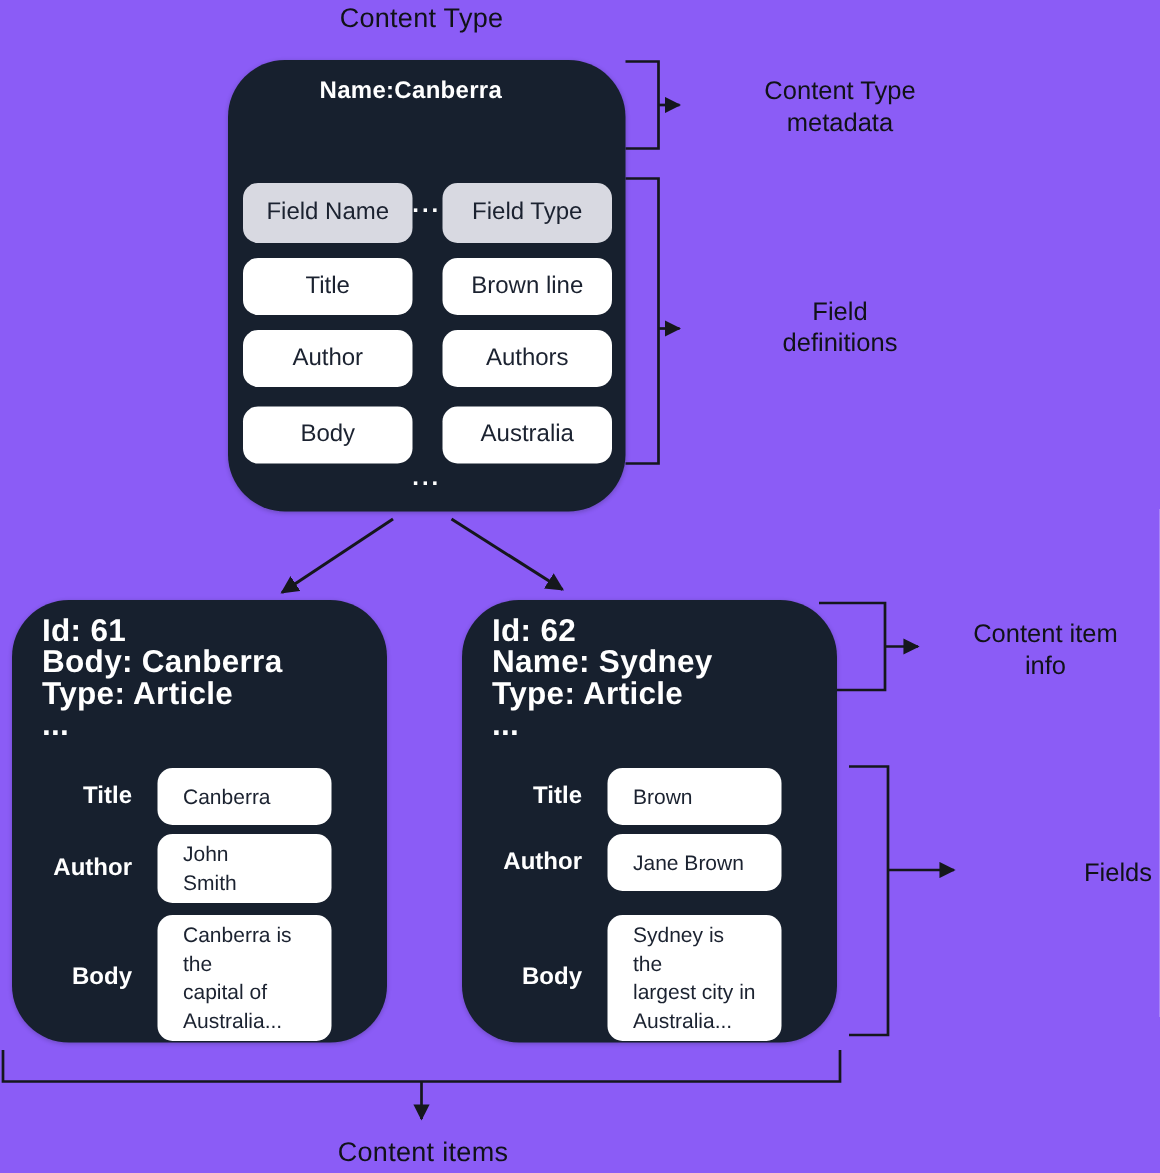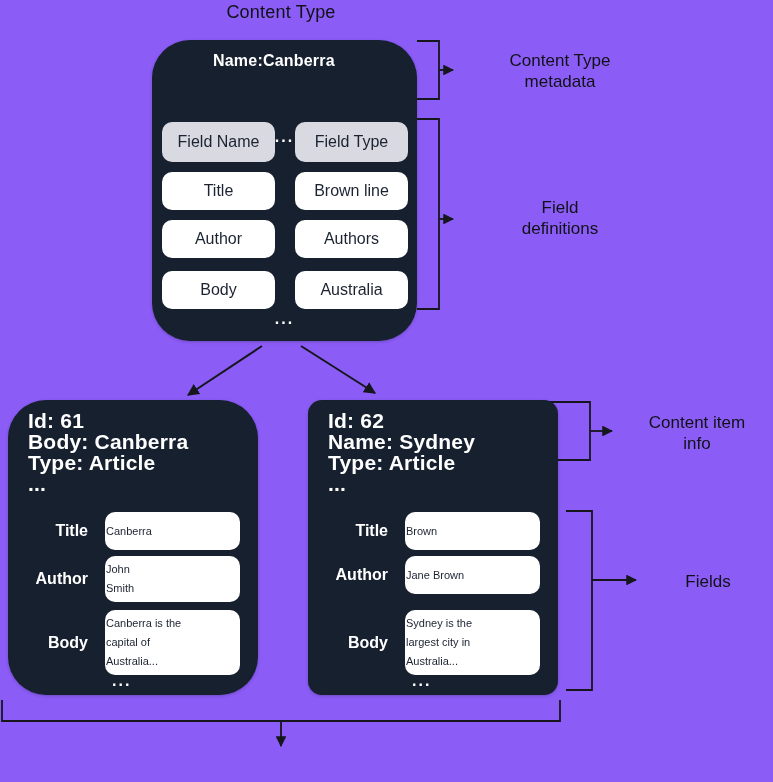--- a/index.html
+++ b/index.html
@@ -71,42 +71,42 @@
     font-size:16px;color:var(--text-dark);
   }
   .trow.header-row .chip{background:var(--chip-header-bg);min-height:40px;}
   #trow-0{top:82px;}
   #trow-1{top:132px;}
   #trow-2{top:180px;}
   #trow-3{top:231px;}
   
   .item-card{top:400px;width:250px;height:295px;}
   #item-card-0{left:8px;}
-  #item-card-1{left:308px;border-radius:14px;}
+  #item-card-1{left:308px;}
   .item-head{
     position:absolute;left:20px;top:10px;
     font-size:21px;font-weight:700;line-height:21px;
     letter-spacing:.2px;
   }
   .frow{
     position:absolute;left:0;width:232px;
     display:flex;align-items:center;gap:17px;
   }
   .frow .flabel{
     flex:0 0 80px;
     text-align:right;
     font-size:16px;font-weight:700;color:#ffffff;
   }
   .frow .chip{
-    width:135px;min-height:38px;
+    width:116px;min-height:38px;
     background:var(--chip-bg);
     border-radius:10px;
-    padding:4px 1px;
+    padding:4px 17px;
     display:flex;align-items:center;
-    font-size:11px;line-height:19px;color:var(--text-dark);
+    font-size:14px;line-height:19px;color:var(--text-dark);
   }
   .frow-title{top:112px;}
   .frow-author{top:156px;}
   .frow-body{top:210px;}
   .item-dots{left:104px;top:272px;}
   
   #wires{position:absolute;left:0;top:0;pointer-events:none;}
 </style>
 </head>
 <body>
@@ -216,16 +216,17 @@
       <div class="flabel">Body</div>
       <div class="chip pre">Sydney is the
 largest city in
 Australia...</div>
     </div>
     <div class="dots item-dots">...</div>
   </div>
 
   <div class="label pre" style="left:617px;top:412px;width:160px;">Content item
 info</div>
-  <div class="label" style="left:648px;top:571px;width:120px;text-align:center;">Fields</div>
-
+  <div class="label" style="left:648px;top:571px;width:120px;text-align:right;">Fields</div>
+
+  <div class="big-label" style="left:157px;top:757px;width:250px;">Content items</div>
 
 </div>
 
 </body></html>

